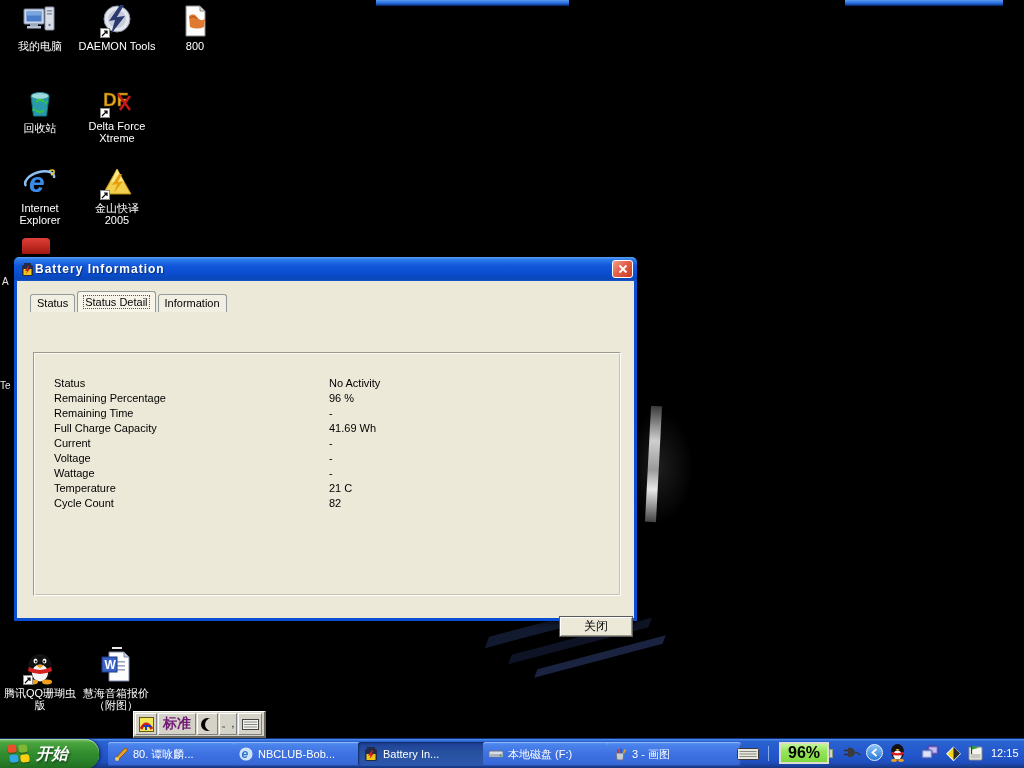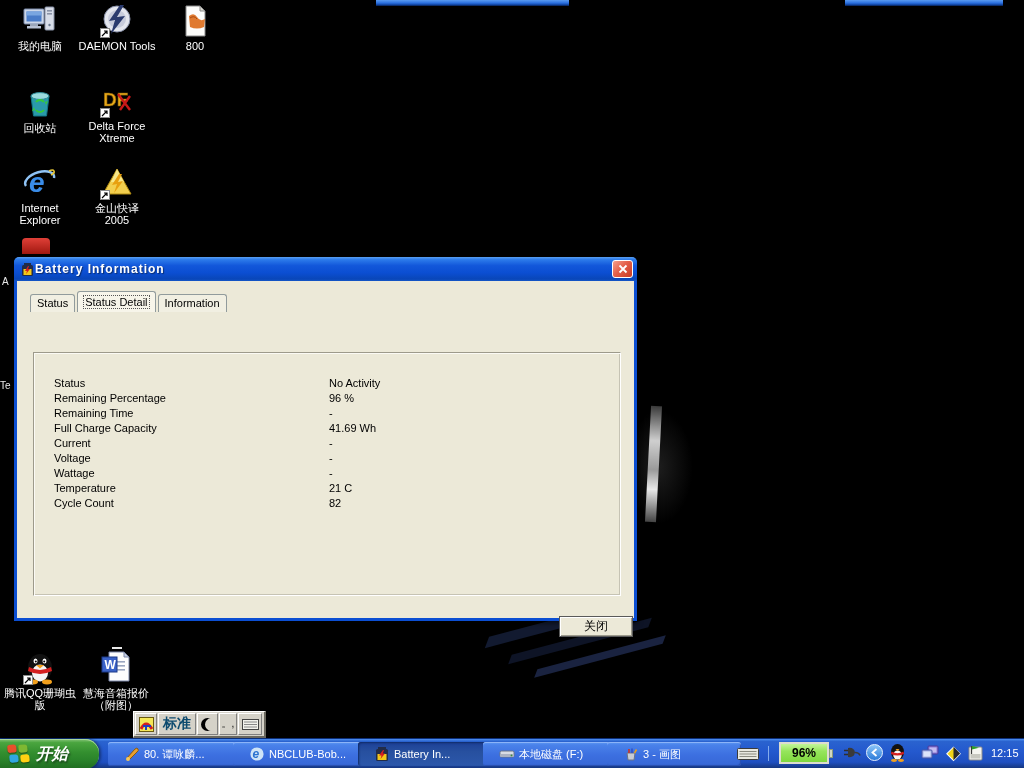--- a/index.html
+++ b/index.html
@@ -68,21 +68,21 @@
     box-shadow:inset 1px 1px 0 #fff, inset -1px -1px 0 #9c9a8c;
     display:flex; align-items:center; justify-content:center; }
 
   
   .imebar { left:133px; top:711px; height:27px; background:#d5d2c8;
     border-top:1px solid #fff; border-left:1px solid #fff;
     border-right:2px solid #6a685f; border-bottom:2px solid #6a685f;
     display:flex; align-items:stretch; padding:1px; }
   .imecell { border:1px solid; border-color:#fff #808080 #808080 #fff; background:#d5d2c8;
     display:flex; align-items:center; justify-content:center; margin-right:1px; }
-  .ime-mode { font-size:14px; color:#0c4a6e; padding:0 4px; font-weight:bold; }
+  .ime-mode { font-size:14px; color:#701a75; padding:0 4px; font-weight:bold; }
   .moon { width:13px; height:13px; border-radius:50%; box-shadow:inset 4px 0 0 #000; }
   .ime-punct { font-size:10px; color:#000; }
 
   
   .taskbar { left:0; top:738px; width:1024px; height:30px;
     background:linear-gradient(180deg,#4f91f2 0%,#2a63cf 8%,#2459ce 42%,#1f4fc0 80%,#16377f 100%);
     border-top:1px solid #0c2f7a; }
   .startbtn { position:absolute; left:0; top:0; width:99px; height:30px;
     border-radius:0 14px 14px 0;
     background:linear-gradient(180deg,#87c579 0%,#4aa53f 12%,#338f2f 45%,#2a832a 70%,#1f6c20 100%);
@@ -92,31 +92,31 @@
     margin-left:6px; text-shadow:1px 2px 2px #1c4a1c; }
   .winflag { width:22px; height:20px; transform:rotate(-6deg); position:relative; }
   .winflag i { position:absolute; width:9px; height:8px; border-radius:2px 3px 2px 3px;
     box-shadow:0 1px 1px rgba(0,0,0,.4); }
   .wf-r { left:0; top:0; background:#e8502c; } .wf-g { left:11px; top:1px; background:#7eb832; }
   .wf-b { left:1px; top:10px; background:#30a7e0; } .wf-y { left:12px; top:11px; background:#ffd112; }
 
   .taskbtn { position:absolute; top:3px; height:24px; width:134px; border-radius:3px;
     background:linear-gradient(180deg,#5f9af5 0%,#4a82ea 12%,#3c6fe0 55%,#3767d6 100%);
     box-shadow:inset 0 1px 0 #8cb4f8, inset -1px -1px 1px #2a4fae;
-    color:#fff; font-size:11px; display:flex; align-items:center; padding:0 16px; white-space:nowrap; overflow:hidden; }
+    color:#fff; font-size:11px; display:flex; align-items:center; padding:0 5px; white-space:nowrap; overflow:hidden; }
   .taskbtn.active { background:linear-gradient(180deg,#1c3f96 0%,#27509f 40%,#2c57ab 100%);
     box-shadow:inset 1px 1px 2px #102a66; }
   .taskbtn .ticon { width:16px; height:16px; margin-right:4px; flex:none; }
 
   .traysep { position:absolute; top:746px; width:1px; height:15px; background:#9cc2f5; opacity:.8; }
 
   .battmeter { left:779px; top:742px; width:50px; height:22px;
     background:linear-gradient(180deg,#c2f59a 0%,#96e55c 40%,#7ed83e 100%);
     border:2px solid #dcdcd0; display:flex; align-items:center; justify-content:center;
-    font-size:12px; font-weight:bold; color:#000; }
+    font-size:16px; font-weight:bold; color:#000; }
   .battnub { left:829px; top:749px; width:4px; height:9px; background:#cfd8c0; border:1px solid #8a9a7a; }
 
   .traytime { color:#fff; font-size:11px; left:991px; top:747px; }
 
   svg { display:block; }
 </style>
 </head>
 <body>
 
 <div class="abs wp-blob"></div>

